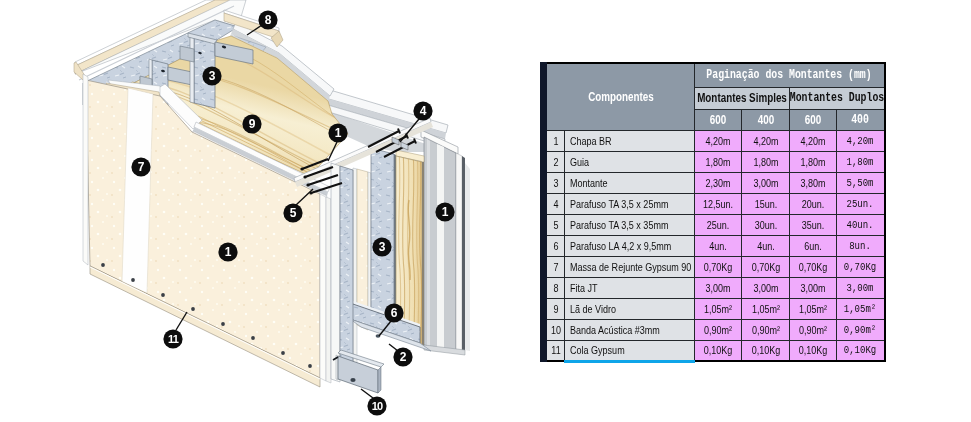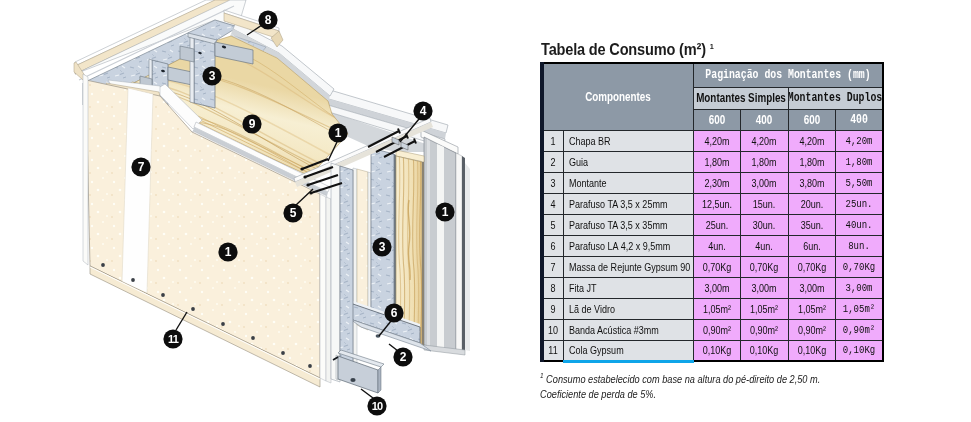--- a/index.html
+++ b/index.html
@@ -11,21 +11,21 @@
   table.tc{position:absolute;left:540px;top:62px;width:341px;border-collapse:collapse;
            table-layout:fixed;font-size:11px;color:#101010;}
   table.tc td{border:1.5px solid #23272b;padding:0;position:relative;overflow:hidden;white-space:nowrap;}
   table.tc td>span{position:absolute;left:50%;top:50%;transform:translate(-50%,-50%) scaleX(0.82);white-space:nowrap;}
   table.tc td.name>span{left:5px;transform:translateY(-50%) scaleX(0.82);transform-origin:0 50%;}
   td.hdrdark{background:#8d99a6;color:#fff;font-weight:bold;font-size:12px;text-align:center;}
   td.hdrlight{background:#c5ccd4;color:#101010;font-weight:bold;font-size:12px;text-align:right;}
   td.num{background:#dfe2e6;text-align:center;}
   td.name{background:#dfe2e6;padding-left:6px;margin-left:43px;}
   td.val{background:#f0abfc;text-align:left;}
-  table.tc td.outerL{border-left:4px solid #0f172a;}
+  table.tc td.outerL{border-left:7px solid #0f172a;}
   table.tc td.outerR{border-right:2px solid #000;font-family:Liberation Mono, monospace;}
   #foot{position:absolute;left:540px;top:368px;font-style:italic;font-size:11.5px;color:#222;
         line-height:15px;}
   #foot sup{font-size:8px;font-style:italic;}
 </style>
 </head>
 <body>
 <div id="page">
   <div id="diagram"><svg width="530" height="422" viewBox="0 0 530 422" xmlns="http://www.w3.org/2000/svg">
 <defs>
@@ -218,21 +218,20 @@
 <text x="228" y="256.2" text-anchor="middle" font-family="Liberation Sans, sans-serif" font-size="12" font-weight="bold" fill="#fff">1</text>
 <circle cx="394" cy="313" r="9.6" fill="#0d0d0d"></circle>
 <text x="394" y="317.2" text-anchor="middle" font-family="Liberation Sans, sans-serif" font-size="12" font-weight="bold" fill="#fff">6</text>
 <circle cx="173" cy="339" r="9.6" fill="#0d0d0d"></circle>
 <text x="173" y="343.2" text-anchor="middle" font-family="Liberation Sans, sans-serif" font-size="11" font-weight="bold" fill="#fff" letter-spacing="-0.8">11</text>
 <circle cx="403" cy="357" r="9.6" fill="#0d0d0d"></circle>
 <text x="403" y="361.2" text-anchor="middle" font-family="Liberation Sans, sans-serif" font-size="12" font-weight="bold" fill="#fff">2</text>
 <circle cx="377" cy="406" r="9.6" fill="#0d0d0d"></circle>
 <text x="377" y="410.2" text-anchor="middle" font-family="Liberation Sans, sans-serif" font-size="11" font-weight="bold" fill="#fff" letter-spacing="-0.8">10</text>
 </svg></div>
-  <div id="title"><span style="display:inline-block;transform:scaleX(0.91);transform-origin:0 50%;">Tabela de Consumo (m²) <sup>1</sup></span></div>
   <table class="tc">
     <colgroup>
       <col style="width:21px">
         <col style="width:130px">
       <col style="width:47px">
         <col style="width:48px">
         <col style="width:47px">
         <col style="width:48px">
     </colgroup>
     <tbody>
@@ -481,14 +480,13 @@
           </td>
           <td class="val" style="border-bottom:2px solid #000;">
             <span class="cx">0,10Kg</span>
           </td>
           <td class="val outerR" style="border-bottom:2px solid #000;">
             <span class="cx">0,10Kg</span>
           </td>
         </tr>
   </tbody>
     </table>
-  <div id="foot"><span style="display:inline-block;transform:scaleX(0.80);transform-origin:0 0;"><sup>1</sup> Consumo estabelecido com base na altura do pé-direito de 2,50 m.<br>Coeficiente de perda de 5%.</span></div>
 </div>
 
 </body></html>

